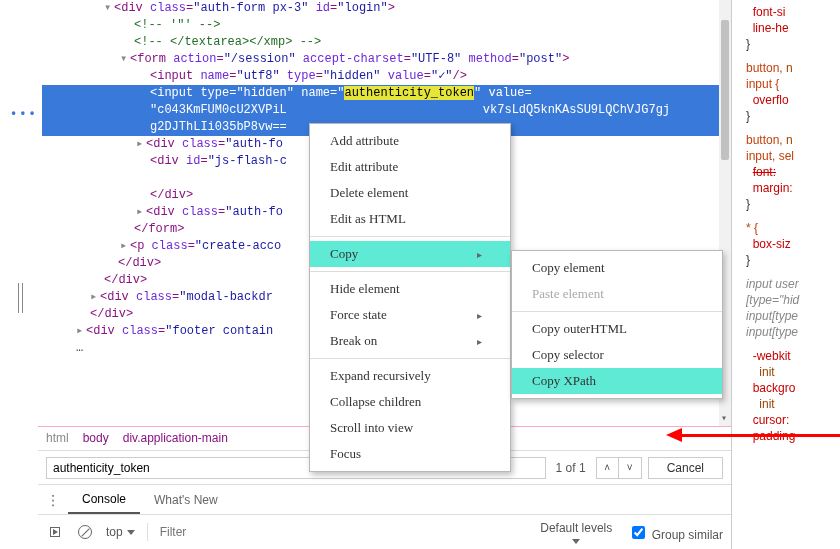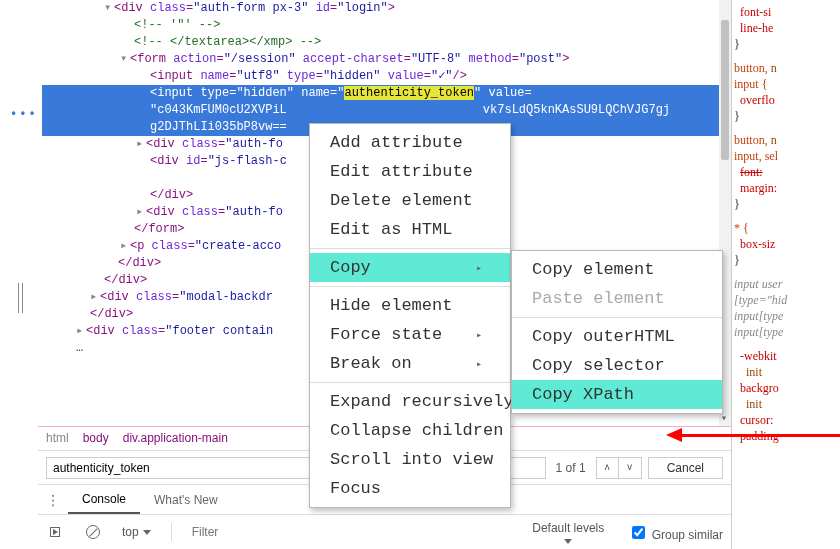--- a/index.html
+++ b/index.html
@@ -49,42 +49,42 @@
   .nav-btns { display:flex; border:1px solid #ccc; height:22px;}
   .nav-btns div { width:22px; display:flex; align-items:center; justify-content:center; font-size:10px; color:#444;}
   .nav-btns div:first-child { border-right:1px solid #ccc;}
   .cancel-btn { border:1px solid #ccc; height:22px; padding:0 18px; display:flex; align-items:center; font-size:12px; background:#fff;}
 
   .drawer-tabs { position:absolute; left:0; top:484px; right:0; height:30px; border-top:1px solid #ddd; display:flex; align-items:center; gap:0; font-family:"Segoe UI",Arial,sans-serif; font-size:12px;}
   .drawer-tabs .kebab { width:30px; display:flex; align-items:center; justify-content:center; font-size:14px; color:#666;}
   .drawer-tabs .tab { padding:0 14px; height:100%; display:flex; align-items:center; color:#666;}
   .drawer-tabs .tab.active { color:#000; border-bottom:2px solid #555;}
 
-  .console-bar { position:absolute; left:0; top:514px; right:0; height:35px; border-top:1px solid #ddd; display:flex; align-items:center; gap:20px; padding:0 8px; font-family:"Segoe UI",Arial,sans-serif; font-size:12px; color:#555;}
+  .console-bar { position:absolute; left:0; top:514px; right:0; height:35px; border-top:1px solid #ddd; display:flex; align-items:center; gap:12px; padding:0 8px; font-family:"Segoe UI",Arial,sans-serif; font-size:12px; color:#555;}
   .console-bar .icon-block { width:18px; height:18px; display:flex; align-items:center; justify-content:center;}
   .console-bar .square { width:10px; height:10px; border:1px solid #666;}
   .console-bar .square .tri { width:0;height:0;border-left:5px solid #666;border-top:3px solid transparent;border-bottom:3px solid transparent; margin-left:2px; margin-top:1px;}
   .console-bar .nosign { width:14px; height:14px; border:1px solid #666; border-radius:50%; position:relative;}
   .console-bar .nosign::after{content:"";position:absolute;left:1px;top:6px;width:11px;height:1px;background:#666;transform:rotate(-45deg);}
   .console-bar .sel { display:flex; align-items:center; gap:4px;}
   .console-bar .sel .tri-down{ width:0;height:0;border-left:4px solid transparent;border-right:4px solid transparent;border-top:5px solid #666;}
   .console-bar .filter-in { border:none; border-bottom:1px solid transparent; font-size:12px; width:60px; padding:2px 0;}
   .console-bar .levels { margin-left:auto;flex-direction:column;}
   .console-bar .chk { margin-left:4px;}
 
   
-  .styles-panel { position:absolute; left:732px; top:0; width:108px; height:448px; padding:4px 0 4px 2px; font-family:Liberation Serif, serif; font-size:12px; line-height:16px; overflow:hidden;}
+  .styles-panel { position:absolute; left:732px; top:0; width:108px; height:448px; padding:4px 0 4px 14px; font-family:Liberation Sans, sans-serif; font-size:12px; line-height:16px; overflow:hidden;}
   .styles-panel .blk { margin-bottom:8px; }
   .s-sel { color:#c2410c; }
   .s-prop { color:#c80000; }
   .s-propA { color:#994500; }
   .s-italic { font-style:italic; color:#888;}
 
   
-  .ctx-menu { position:absolute; background:#fff; border:1px solid #b8b8b8; box-shadow:2px 3px 6px rgba(0,0,0,0.25); font-family:Liberation Mono, monospace; font-size:17px; padding:4px 0; }
+  .ctx-menu { position:absolute; background:#fff; border:1px solid #b8b8b8; box-shadow:2px 3px 6px rgba(0,0,0,0.25); font-family:Liberation Serif, serif; font-size:13px; padding:4px 0; }
   .ctx-menu .item { padding:5px 28px 5px 20px; display:flex; align-items:center; justify-content:space-between; white-space:nowrap; }
   .ctx-menu .item.hover { background:#5eead4; }
   .ctx-menu .item.disabled { color:#aaa; }
   .ctx-menu .sep { height:1px; background:#ddd; margin:4px 0; }
   .ctx-menu .arw::after { content:"\25B8"; font-size:10px; color:#666; margin-left:24px;}
 
   #ctx1 { left:309px; top:123px; width:202px; }
   #ctx2 { left:511px; top:250px; width:212px; }
 
   

